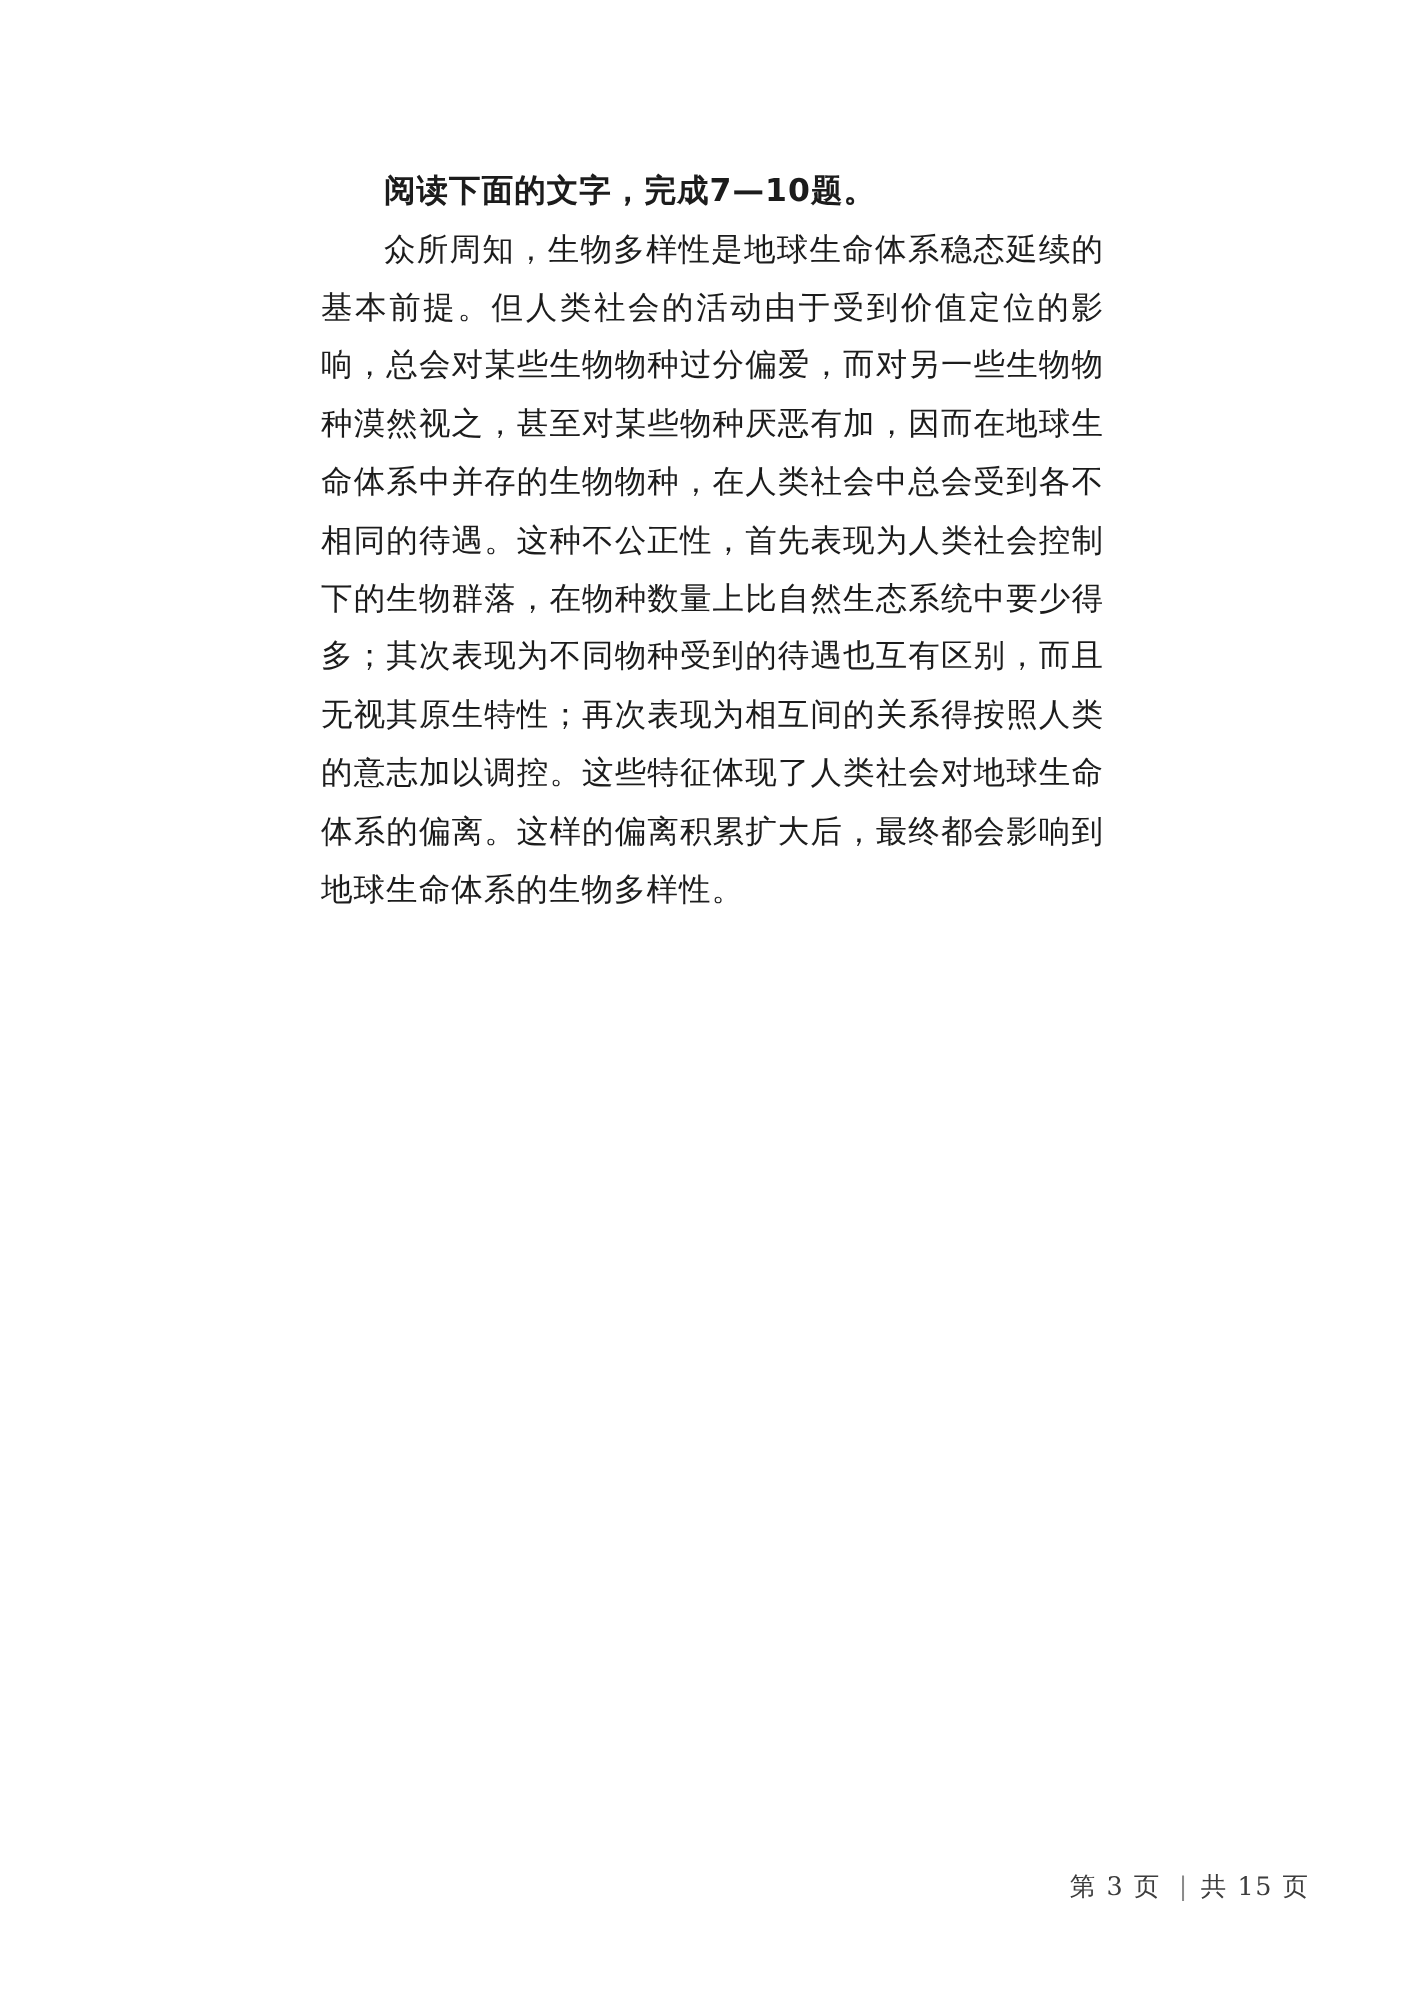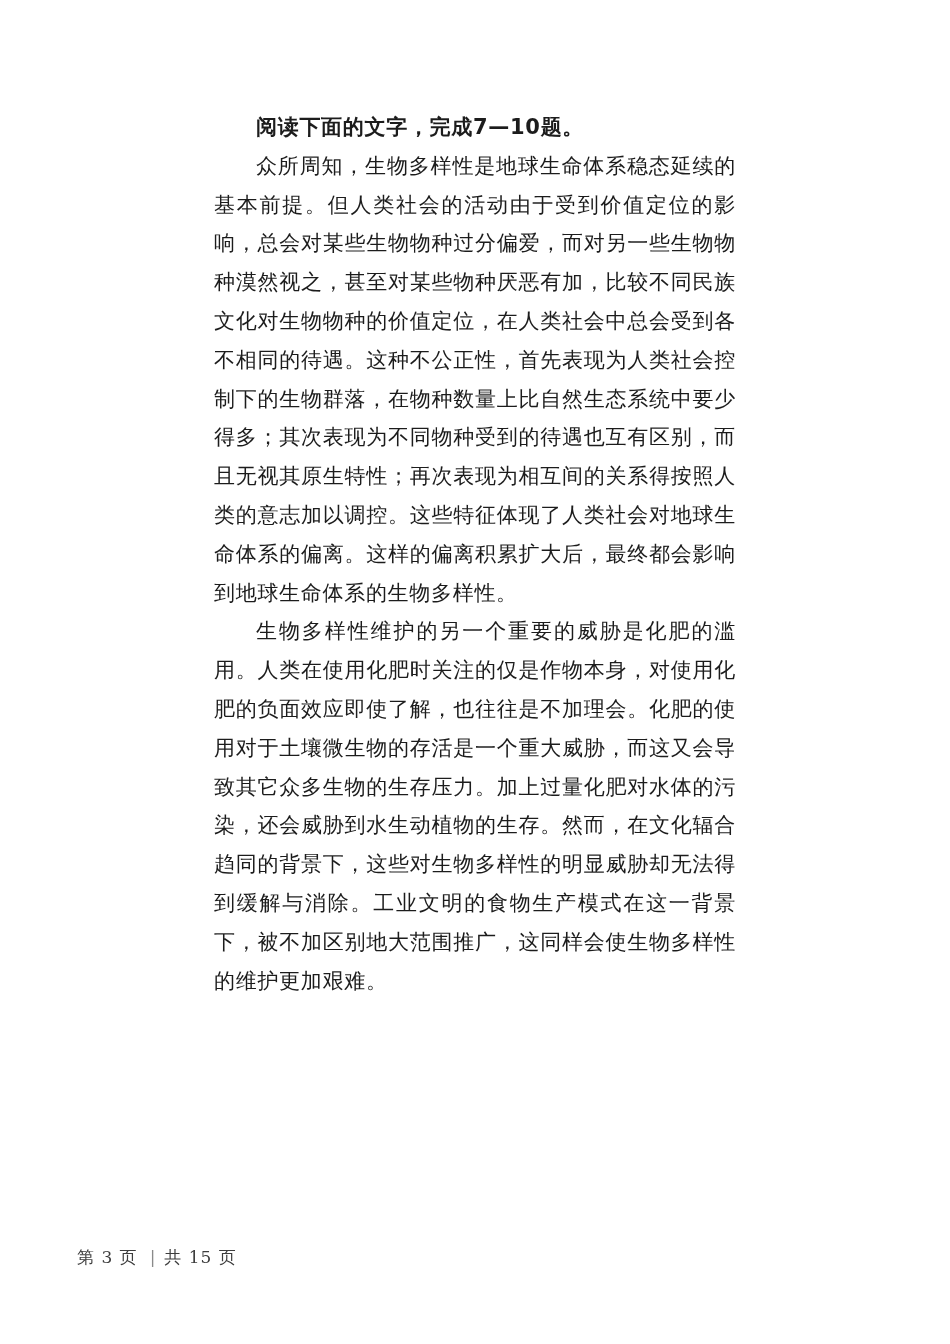--- a/index.html
+++ b/index.html
@@ -35,37 +35,36 @@
   }
   .passage-title {
     font-family: "DejaVu Sans", "Liberation Sans", sans-serif;
     font-weight: bold;
   }
   .footer {
     position: absolute;
     left: 0;
     right: 0;
     top: 1234px;
-    text-align: left;
+    text-align: right;
     font-family: "DejaVu Serif", "Liberation Serif", serif;
     font-size: 17px;
     letter-spacing: 1px;
     color: #3d3d3d;
   }
   .footer .sep {
     color: #8a8a8a;
     margin: 0 8px 0 12px;
   }
 </style>
 </head>
 <body>
 
 <div class="page">
   <div class="content">
     <p class="passage-title">阅读下面的文字，完成7—10题。</p>
-    <p class="para">众所周知，生物多样性是地球生命体系稳态延续的基本前提。但人类社会的活动由于受到价值定位的影响，总会对某些生物物种过分偏爱，而对另一些生物物种漠然视之，甚至对某些物种厌恶有加，比较不同民族文化对生物物种的价值定位，在人类社会中总会受到各不相同的待遇。这种不公正性，首先表现为人类社会控制下的生物群落，在物种数量上比自然生态系统中要少得多；其次表现为不同物种受到的待遇也互有区别，而且无视其原生特性；再次表现为相互间的关系得按照人类的意志加以调控。这些特征体现了人类社会对地球生命体系的偏离。这样的偏离积累扩大后，最终都会影响到地球生命体系的生物多样性。</p>
-    <p class="para">生物多样性维护的另一个重要的威胁是化肥的滥用。人类在使用化肥时关注的仅是作物本身，对使用化肥的负面效应即使了解，也往往是不加理会。化肥的使用对于土壤微生物的存活是一个重大威胁，而这又会导致其它众多生物的生存压力。加上过量化肥对水体的污染，还会威胁到水生动植物的生存。然而，在文化辐合趋同的背景下，这些对生物多样性的明显威胁却无法得到缓解与消除。工业文明的食物生产模式在这一背景下，被不加区别地大范围推广，这同样会使生物多样性的维护更加艰难。</p>
+    <p class="para">众所周知，生物多样性是地球生命体系稳态延续的基本前提。但人类社会的活动由于受到价值定位的影响，总会对某些生物物种过分偏爱，而对另一些生物物种漠然视之，甚至对某些物种厌恶有加，因而在地球生命体系中并存的生物物种，在人类社会中总会受到各不相同的待遇。这种不公正性，首先表现为人类社会控制下的生物群落，在物种数量上比自然生态系统中要少得多；其次表现为不同物种受到的待遇也互有区别，而且无视其原生特性；再次表现为相互间的关系得按照人类的意志加以调控。这些特征体现了人类社会对地球生命体系的偏离。这样的偏离积累扩大后，最终都会影响到地球生命体系的生物多样性。</p>
   </div>
 
   <div class="footer">
     <span>第 3 页</span><span class="sep">|</span><span>共 15 页</span>
   </div>
 </div>
 
 </body></html>

